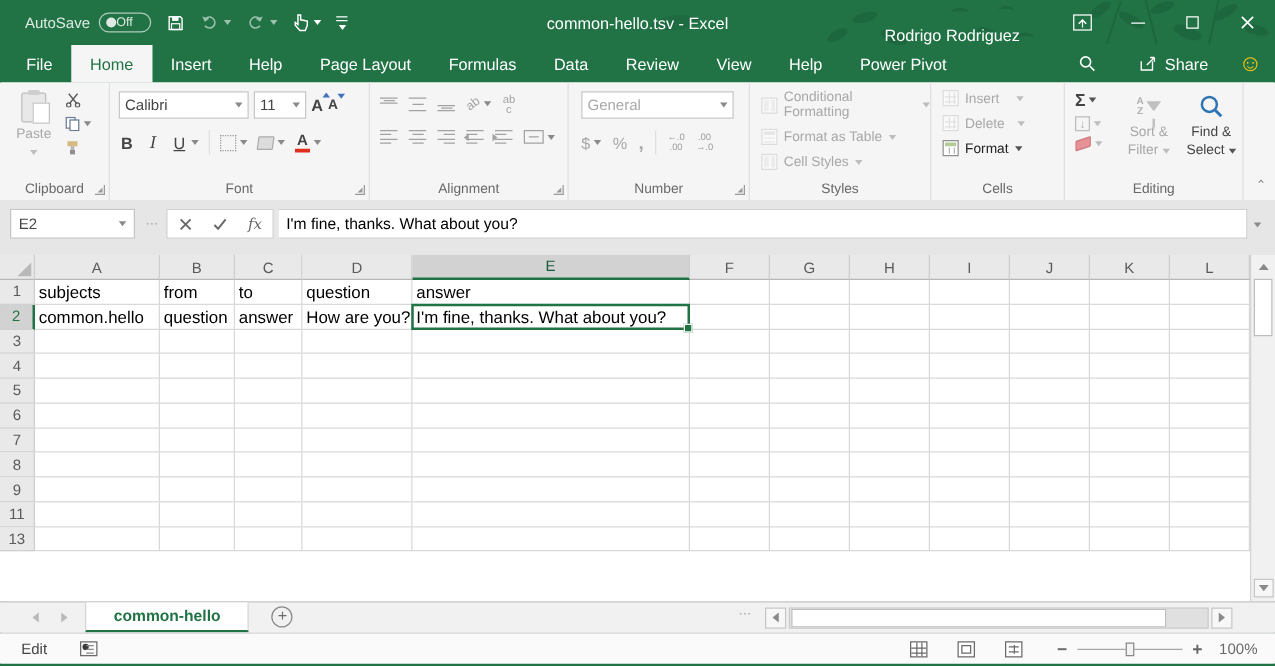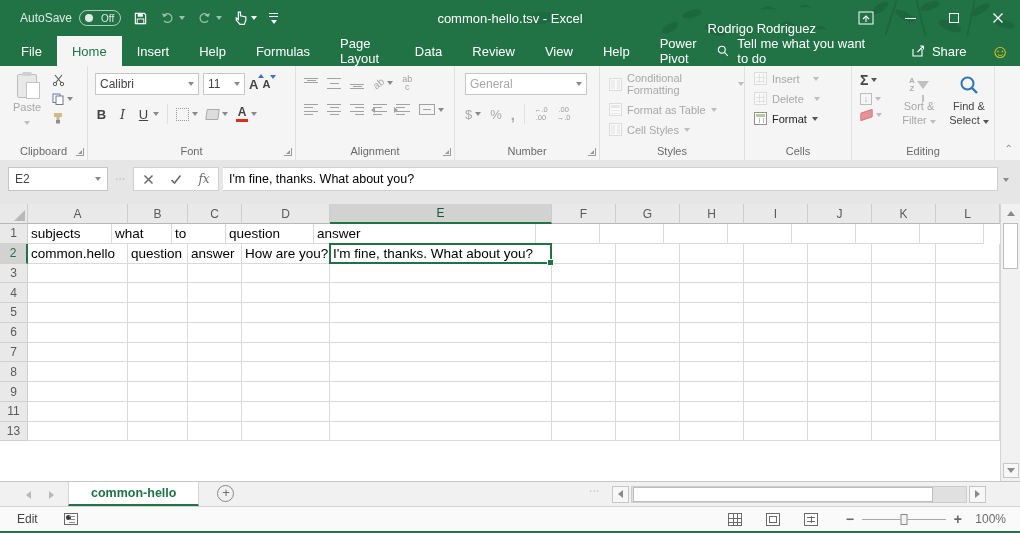--- a/index.html
+++ b/index.html
@@ -13,21 +13,21 @@
   .window { position:relative; width:1020px; height:533px; background:#fff;
     box-shadow: inset 1px 0 0 #217346, inset -1px 0 0 #217346; }
 
   
   .titlebar { position:absolute; left:0; top:0; width:1020px; height:36px;
     background:#217346; display:flex; align-items:center; color:#fff; overflow:hidden; }
   .tb-deco { position:absolute; right:0; top:0; height:36px; width:560px; pointer-events:none; opacity:.55; }
   .qat { display:flex; align-items:center; gap:12px; padding-left:20px; z-index:2; }
   .autosave { display:flex; align-items:center; gap:7px; opacity:.85; font-size:12px; }
   .as-pill { width:42px; height:16px; border:1px solid rgba(255,255,255,.75); border-radius:9px;
-    display:flex; align-items:center; gap:8px; padding:0 5px; font-size:10px; }
+    display:flex; align-items:center; gap:0; padding:0 5px; font-size:10px; }
   .as-dot { width:8px; height:8px; border-radius:50%; background:#fff; }
   .tbtn { display:flex; align-items:center; gap:4px; }
   .muted { opacity:.55; }
   .car { width:0; height:0; border-left:3px solid transparent; border-right:3px solid transparent; border-top:4px solid #8a8a8a; display:inline-block; }
   .car.w { border-top-color:#fff; }
   .qat-more { display:flex; flex-direction:column; align-items:center; gap:2px; }
   .qat-more i { display:block; width:9px; height:1px; background:#fff; }
   .tb-title { position:absolute; left:0; right:0; top:0; height:36px; display:flex;
     align-items:center; justify-content:center; font-size:13px; color:#fff; pointer-events:none; z-index:1; }
   .tb-right { margin-left:auto; display:flex; align-items:flex-end; height:36px; z-index:2; }
@@ -316,35 +316,34 @@
       </span>
     </div>
   </div>
 
   <div class="tabsrow">
     <div id="ribbonTabs" style="display:flex;align-items:stretch;padding-left:6px;">
         <div class="rtab">File</div>
         <div class="rtab active">Home</div>
         <div class="rtab">Insert</div>
         <div class="rtab">Help</div>
+        <div class="rtab">Page Layout</div>
         <div class="rtab">Formulas</div>
-        <div class="rtab">Page Layout</div>
         <div class="rtab">Data</div>
         <div class="rtab">Review</div>
         <div class="rtab">View</div>
         <div class="rtab">Help</div>
         <div class="rtab">Power Pivot</div>
       </div>
     <div class="tabs-right">
       <span class="tellme">
         <svg width="14" height="14" viewBox="0 0 14 14">
             <circle cx="5.5" cy="5.5" r="4" fill="none" stroke="#fff" stroke-width="1.3"></circle>
             <path d="M8.8 8.8 L12.5 12.5" stroke="#fff" stroke-width="1.3"></path>
           </svg>
-        <span>Tell me what you want to do</span>
       </span>
       <span class="share">
         <svg width="15" height="14" viewBox="0 0 15 14">
             <path d="M2 5 v7 h9 v-7" fill="none" stroke="#fff" stroke-width="1.1"></path>
             <path d="M6.5 8 L12.5 2 M12.5 2 h-3.4 M12.5 2 v3.4" fill="none" stroke="#fff" stroke-width="1.1"></path>
           </svg>
         <span>Share</span>
       </span>
       <span class="smiley">☺</span>
     </div>
@@ -635,22 +634,22 @@
           <div class="col-hdr" style="width: 64px;">G</div>
           <div class="col-hdr" style="width: 64px;">H</div>
           <div class="col-hdr" style="width: 64px;">I</div>
           <div class="col-hdr" style="width: 64px;">J</div>
           <div class="col-hdr" style="width: 64px;">K</div>
           <div class="col-hdr" style="width: 64px;">L</div>
         </div>
       <div id="gridRows">
           <div class="grow">
             <div class="row-hdr">1</div>
-            <div class="cell" style="width: 84px;">subjects</div>
-            <div class="cell" style="width: 60px;">what</div>
+            <div class="cell" style="width: 100px;">subjects</div>
+            <div class="cell" style="width: 60px;">from</div>
             <div class="cell" style="width: 54px;">to</div>
             <div class="cell" style="width: 88px;">question</div>
             <div class="cell" style="width: 222px;">answer</div>
             <div class="cell" style="width: 64px;"></div>
             <div class="cell" style="width: 64px;"></div>
             <div class="cell" style="width: 64px;"></div>
             <div class="cell" style="width: 64px;"></div>
             <div class="cell" style="width: 64px;"></div>
             <div class="cell" style="width: 64px;"></div>
             <div class="cell" style="width: 64px;"></div>

